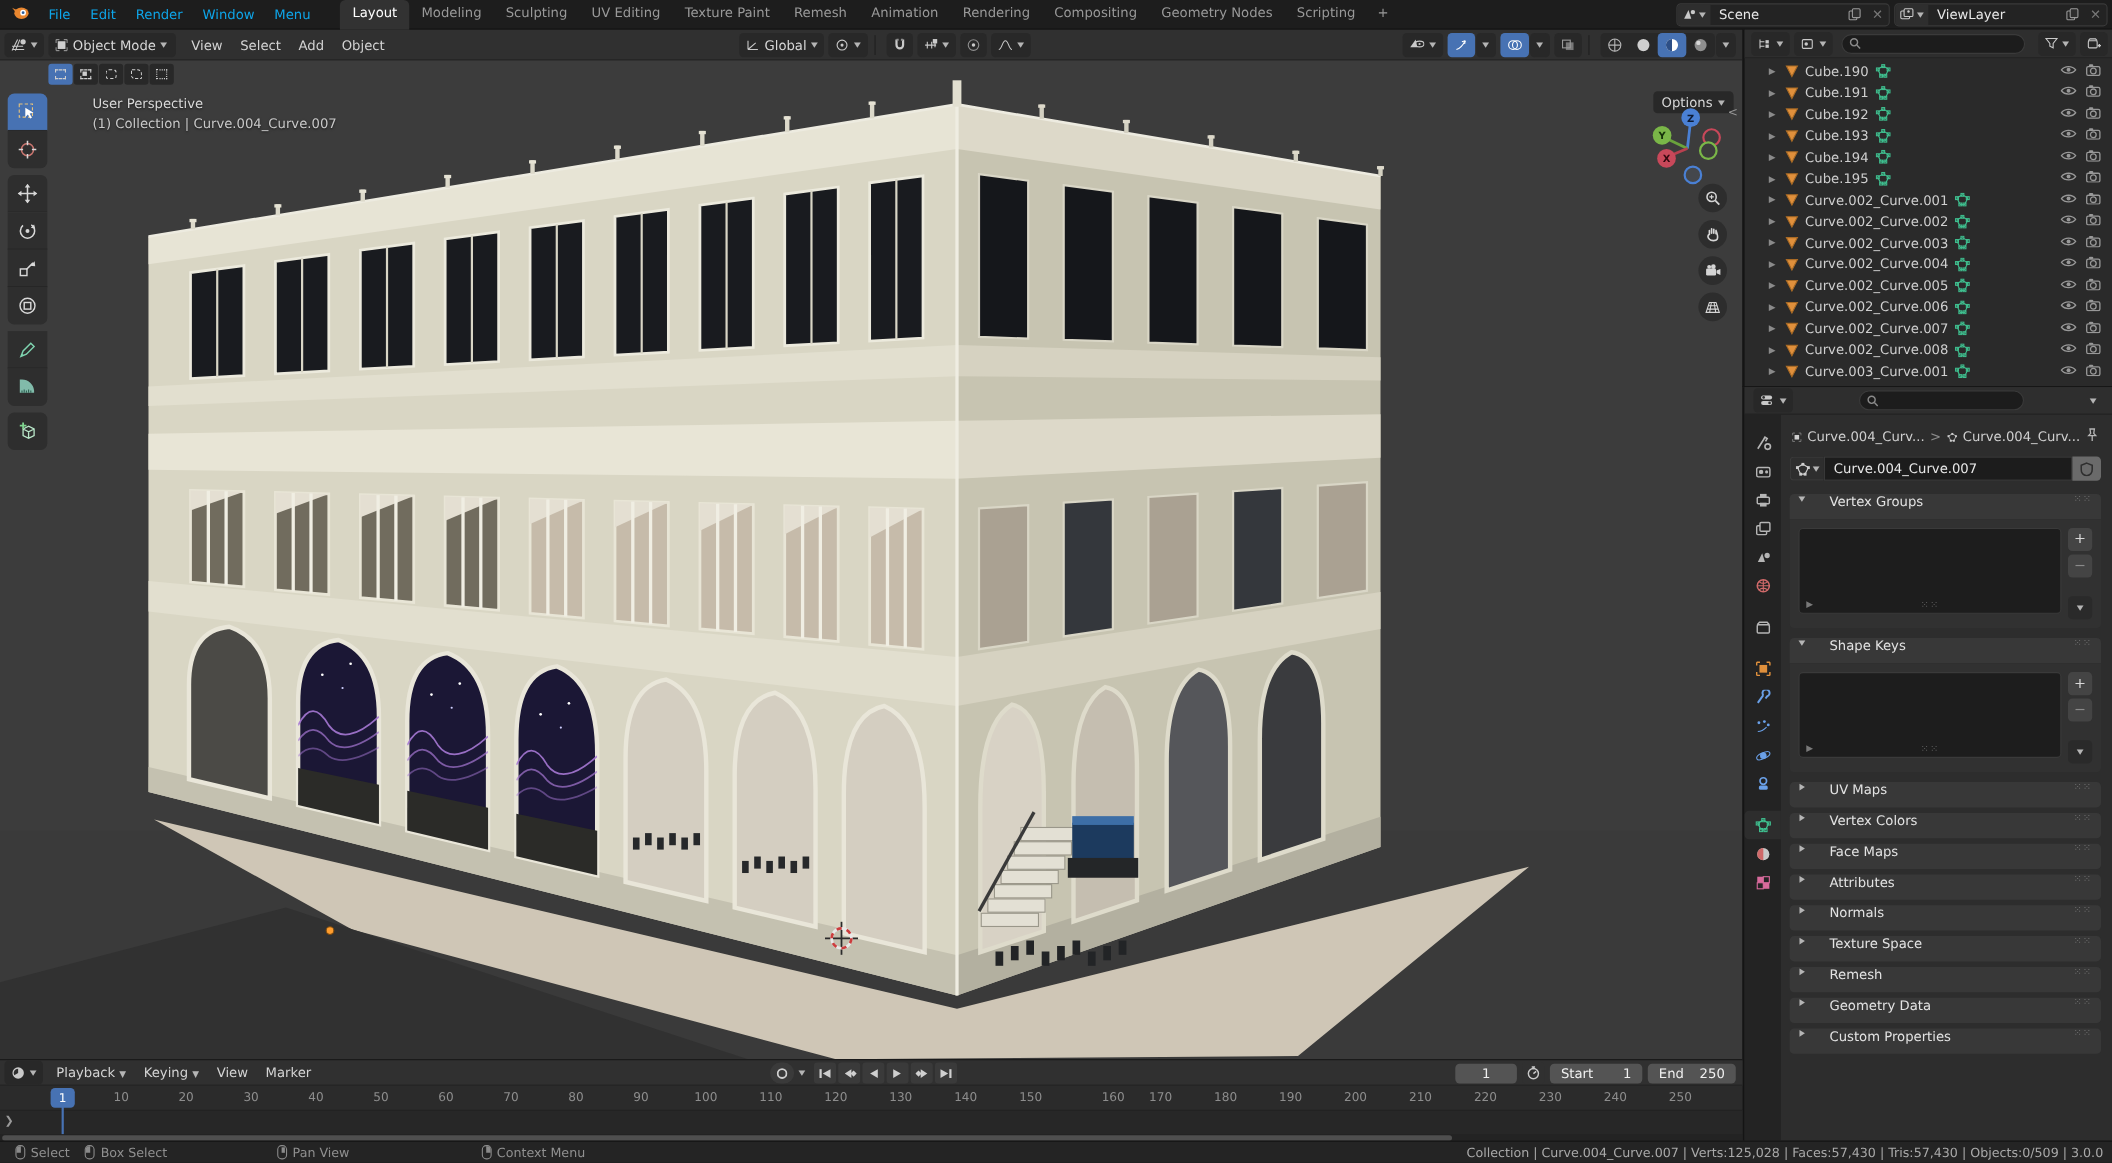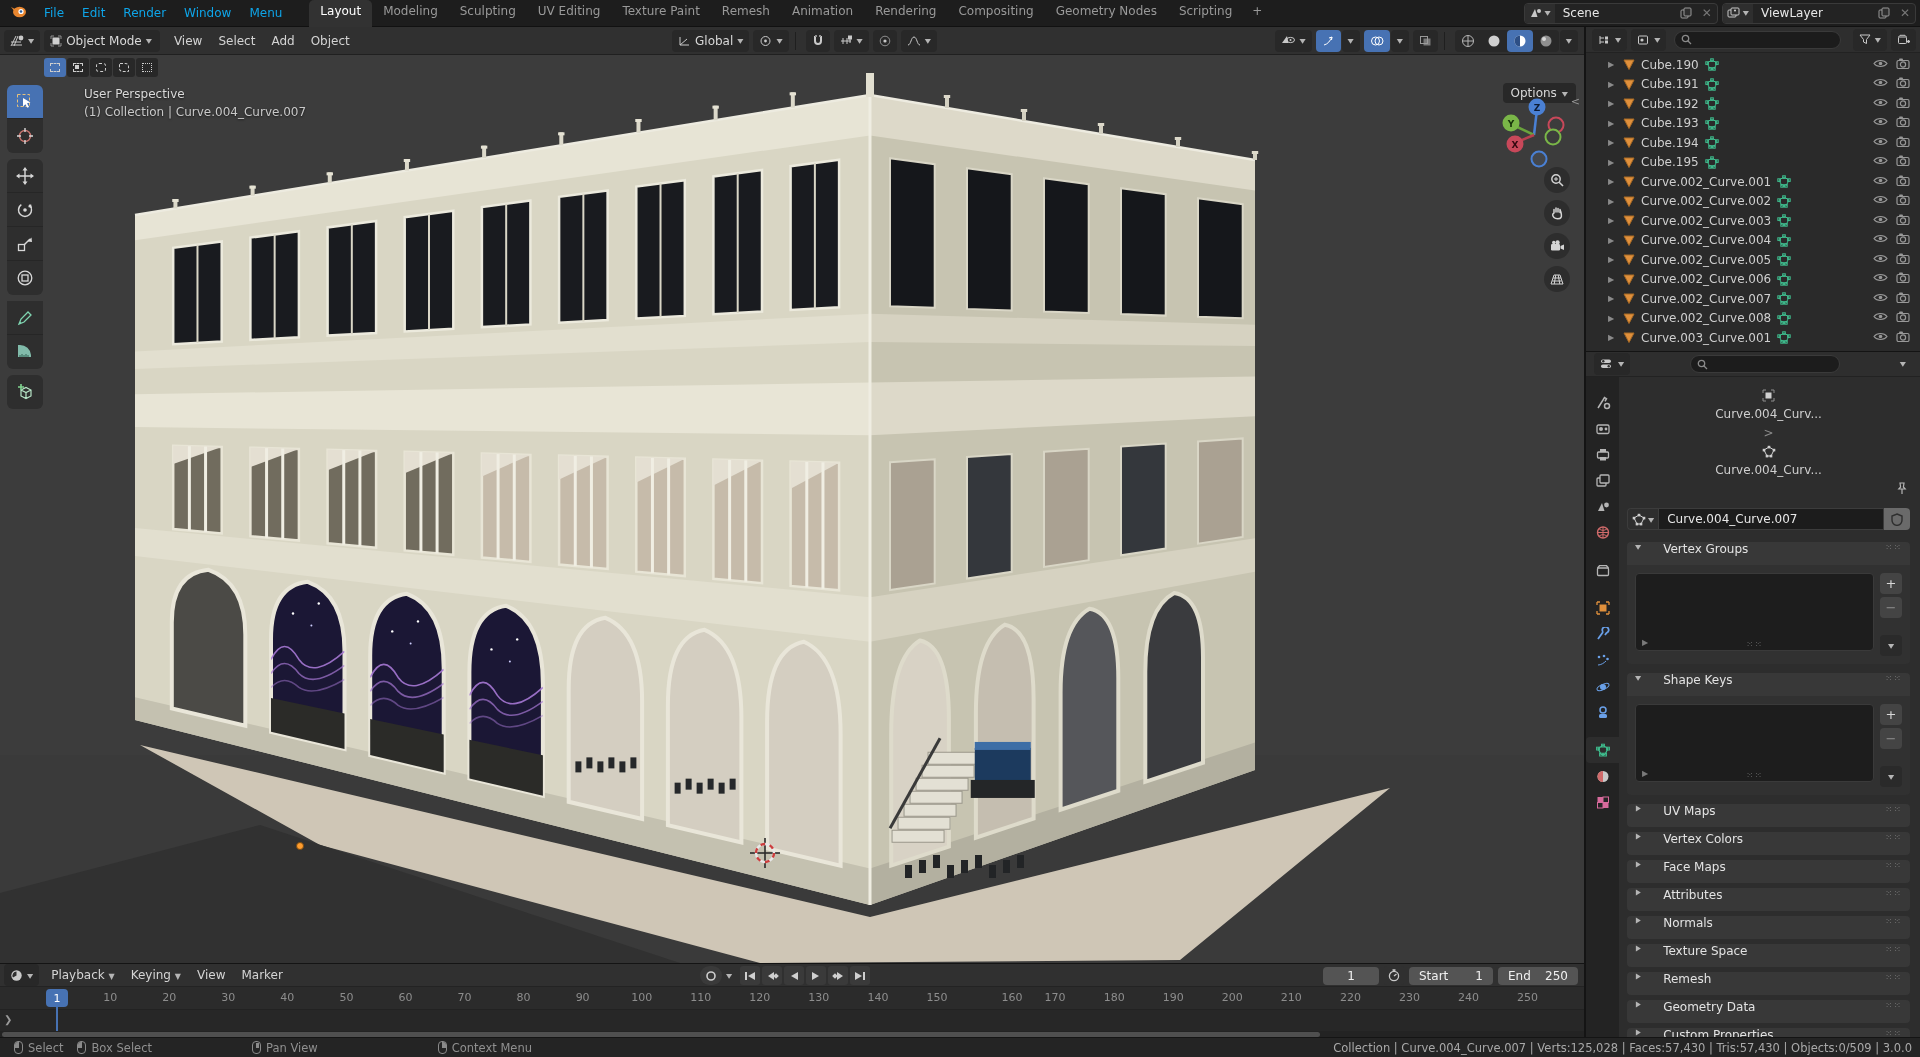--- a/index.html
+++ b/index.html
@@ -83,21 +83,21 @@
   #props { left:1584px; top:352px; width:336px; height:685px; background:#2d2d2d;
            border-left:2px solid #141414; }
   #props-header { height:25px; background:#2e2e2e; display:flex; align-items:center;
                   padding:0 6px; border-bottom:1px solid #222; }
   #props-tabs { position:absolute; left:0; top:25px; width:33px; height:660px; background:#232323;
                 display:flex; flex-direction:column; align-items:center; padding-top:12px; }
   .ptab { width:33px; height:26px; display:flex; align-items:center; justify-content:center; }
   .ptab.active { background:#2d2d2d; border-radius:4px 0 0 4px; }
   .ptab.gap { margin-top:12px; }
   #props-content { position:absolute; left:33px; top:25px; width:303px; height:660px; padding:8px 12px 0 8px; }
-  .crumbrow { display:flex; align-items:center; gap:5px; color:#cfcfcf; margin:4px 2px 10px;flex-direction:column; }
+  .crumbrow { display:flex; align-items:center; gap:5px; color:#cfcfcf; margin:4px 2px 10px; }
   .crumbrow .gt { color:#8a8a8a; }
   .crumbrow .pin { margin-left:auto; }
   #name-row { display:flex; align-items:center; margin-bottom:12px; gap:0; }
   .name-chip { background:#2e2e2e; border:1px solid #3c3c3c; border-right:none;
                border-radius:4px 0 0 4px; height:22px; display:flex; align-items:center; padding:0 4px; gap:2px; }
   .name-field { flex:1; background:#1c1c1c; border:1px solid #3c3c3c; height:22px;
                 display:flex; align-items:center; padding:0 8px; color:#e8e8e8; }
   .shield-btn { width:26px; height:22px; background:#6a6a6a; border-radius:0 4px 4px 0;
                 display:flex; align-items:center; justify-content:center; }
   .panel { margin-bottom:9px; }

